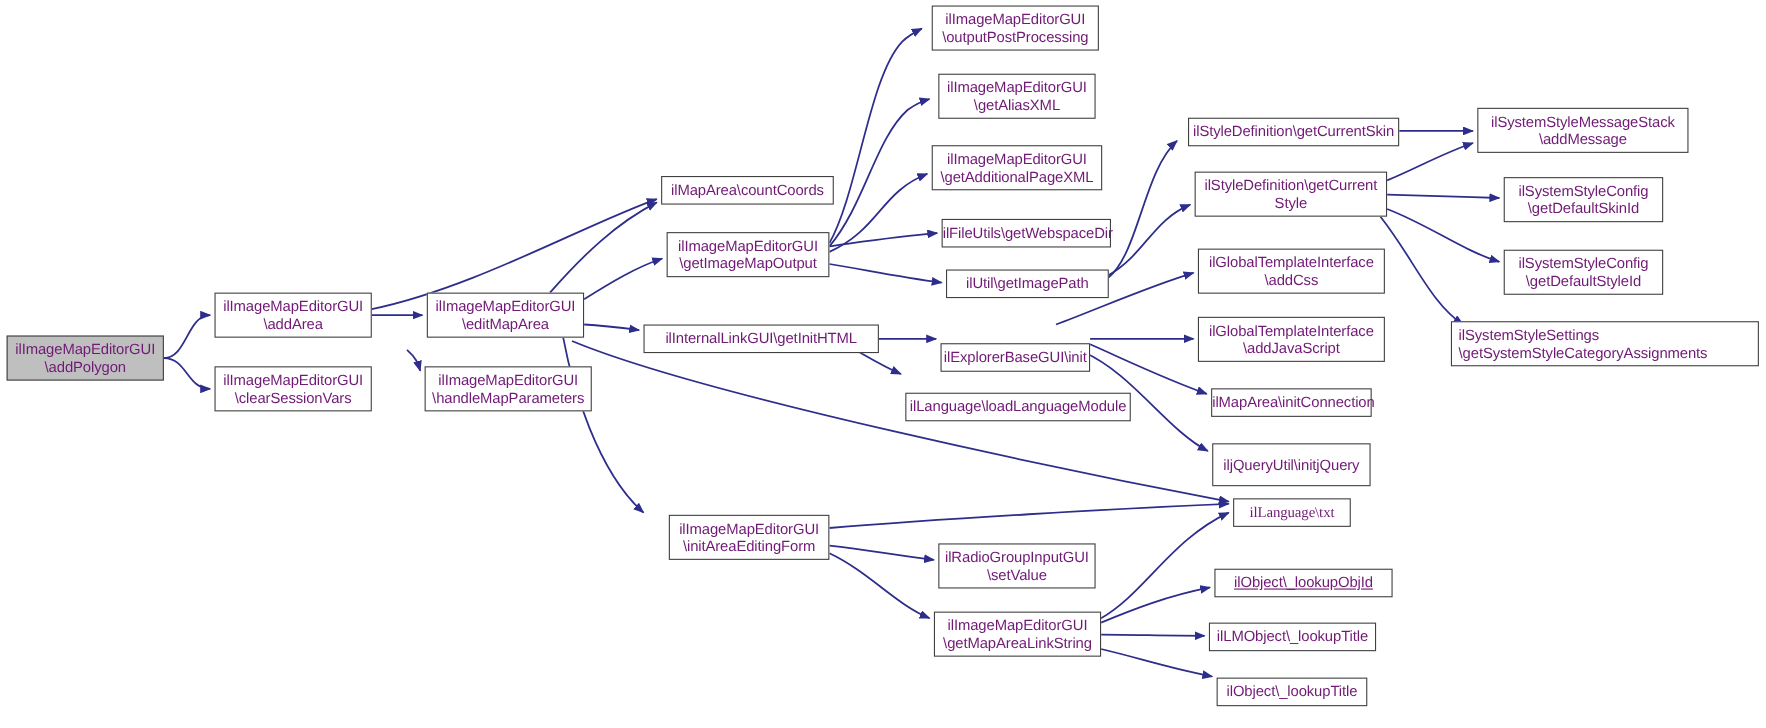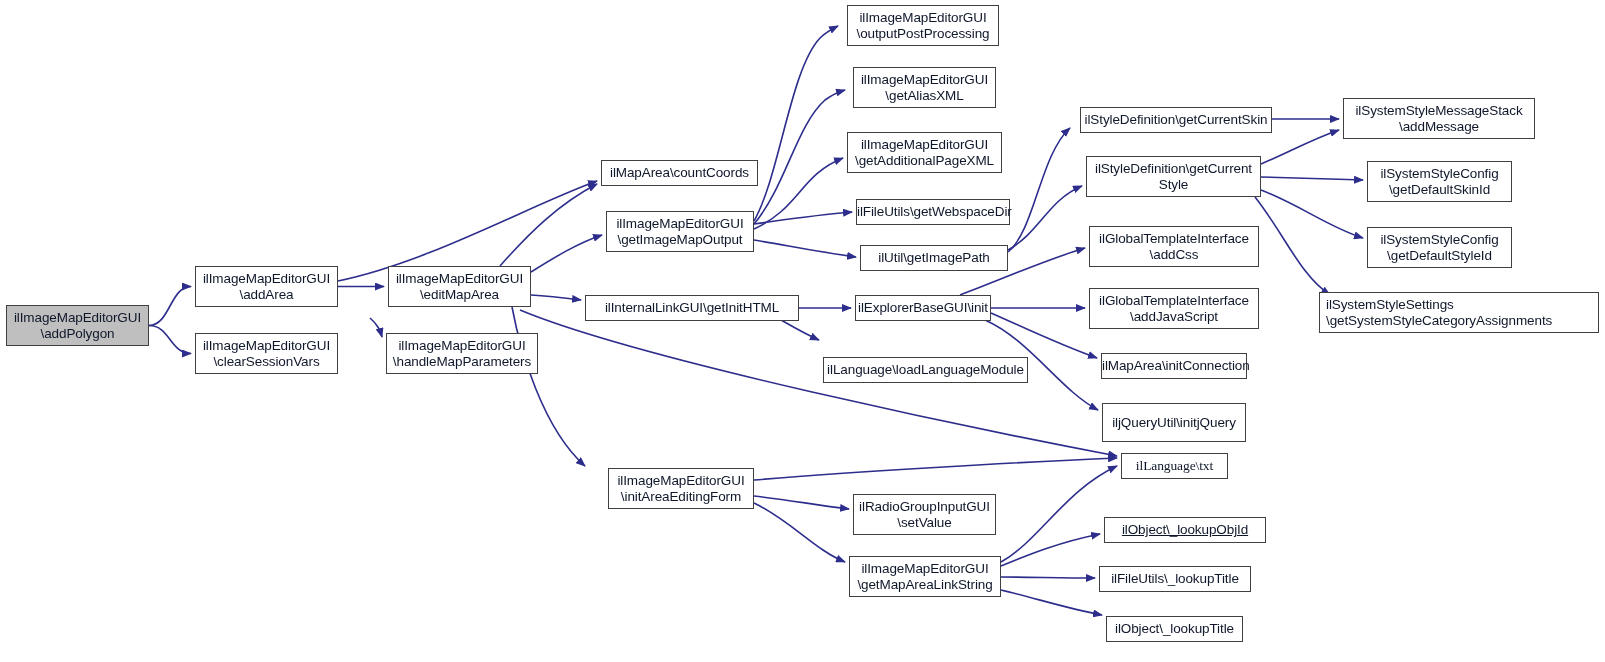--- a/index.html
+++ b/index.html
@@ -1,21 +1,21 @@
 <!DOCTYPE html>
 <html><head>
 <meta charset="utf-8">
 <style>
   html,body{margin:0;padding:0;background:#ffffff;}
   #canvas{position:relative;width:1605px;height:662px;background:#ffffff;
           font-family:"Liberation Sans", sans-serif;}
   #edges{position:absolute;left:0;top:0;width:1605px;height:662px;}
   .node{position:absolute;box-sizing:border-box;border:1px solid #404040;
         background:#ffffff;display:flex;align-items:center;justify-content:center;
-        text-align:center;line-height:1.12;color:#0f172a;font-size:13.5px;
+        text-align:center;line-height:1.12;color:#701a75;font-size:13.5px;
         letter-spacing:-0.1px;}
   .node.root{background:#bfbfbf;border:1px solid #404040;}
   .node.lalign{justify-content:flex-end;text-align:left;padding-left:6px;}
   .node span{display:block;width:100%;white-space:pre-line;}
 </style>
 </head>
 <body>
 
 <div id="canvas">
   <svg id="edges" viewBox="0 0 1605 662" xmlns="http://www.w3.org/2000/svg">
@@ -108,21 +108,21 @@
       <div class="node" style="left: 847px; top: 132px; width: 155px; height: 41px;">
         <span>ilImageMapEditorGUI
 \getAdditionalPageXML</span>
       </div>
       <div class="node" style="left: 856px; top: 199px; width: 154px; height: 26px;">
         <span>ilFileUtils\getWebspaceDir</span>
       </div>
       <div class="node" style="left: 860px; top: 245px; width: 148px; height: 26px;">
         <span>ilUtil\getImagePath</span>
       </div>
-      <div class="node" style="left: 855px; top: 295px; width: 136px; height: 26px;">
+      <div class="node" style="left: 855px; top: 312px; width: 136px; height: 26px;">
         <span>ilExplorerBaseGUI\init</span>
       </div>
       <div class="node" style="left: 823px; top: 345px; width: 205px; height: 26px; margin-top: 12px;">
         <span>ilLanguage\loadLanguageModule</span>
       </div>
       <div class="node" style="left: 853px; top: 494px; width: 143px; height: 41px;">
         <span>ilRadioGroupInputGUI
 \setValue</span>
       </div>
       <div class="node" style="left: 849px; top: 556px; width: 152px; height: 41px;">
@@ -150,21 +150,21 @@
       <div class="node" style="left: 1102px; top: 403px; width: 144px; height: 39px;">
         <span>iljQueryUtil\initjQuery</span>
       </div>
       <div class="node" style="left: 1121px; top: 453px; width: 107px; height: 26px; font-family: Liberation Serif, serif;">
         <span>ilLanguage\txt</span>
       </div>
       <div class="node" style="left: 1104px; top: 517px; width: 162px; height: 26px; text-decoration: underline;">
         <span>ilObject\_lookupObjId</span>
       </div>
       <div class="node" style="left: 1099px; top: 566px; width: 152px; height: 26px;">
-        <span>ilFileUtils\_lookupTitle</span>
+        <span>ilLMObject\_lookupTitle</span>
       </div>
       <div class="node" style="left: 1106px; top: 616px; width: 137px; height: 26px;">
         <span>ilObject\_lookupTitle</span>
       </div>
       <div class="node" style="left: 1343px; top: 98px; width: 192px; height: 41px;">
         <span>ilSystemStyleMessageStack
 \addMessage</span>
       </div>
       <div class="node" style="left: 1367px; top: 161px; width: 145px; height: 41px;">
         <span>ilSystemStyleConfig

